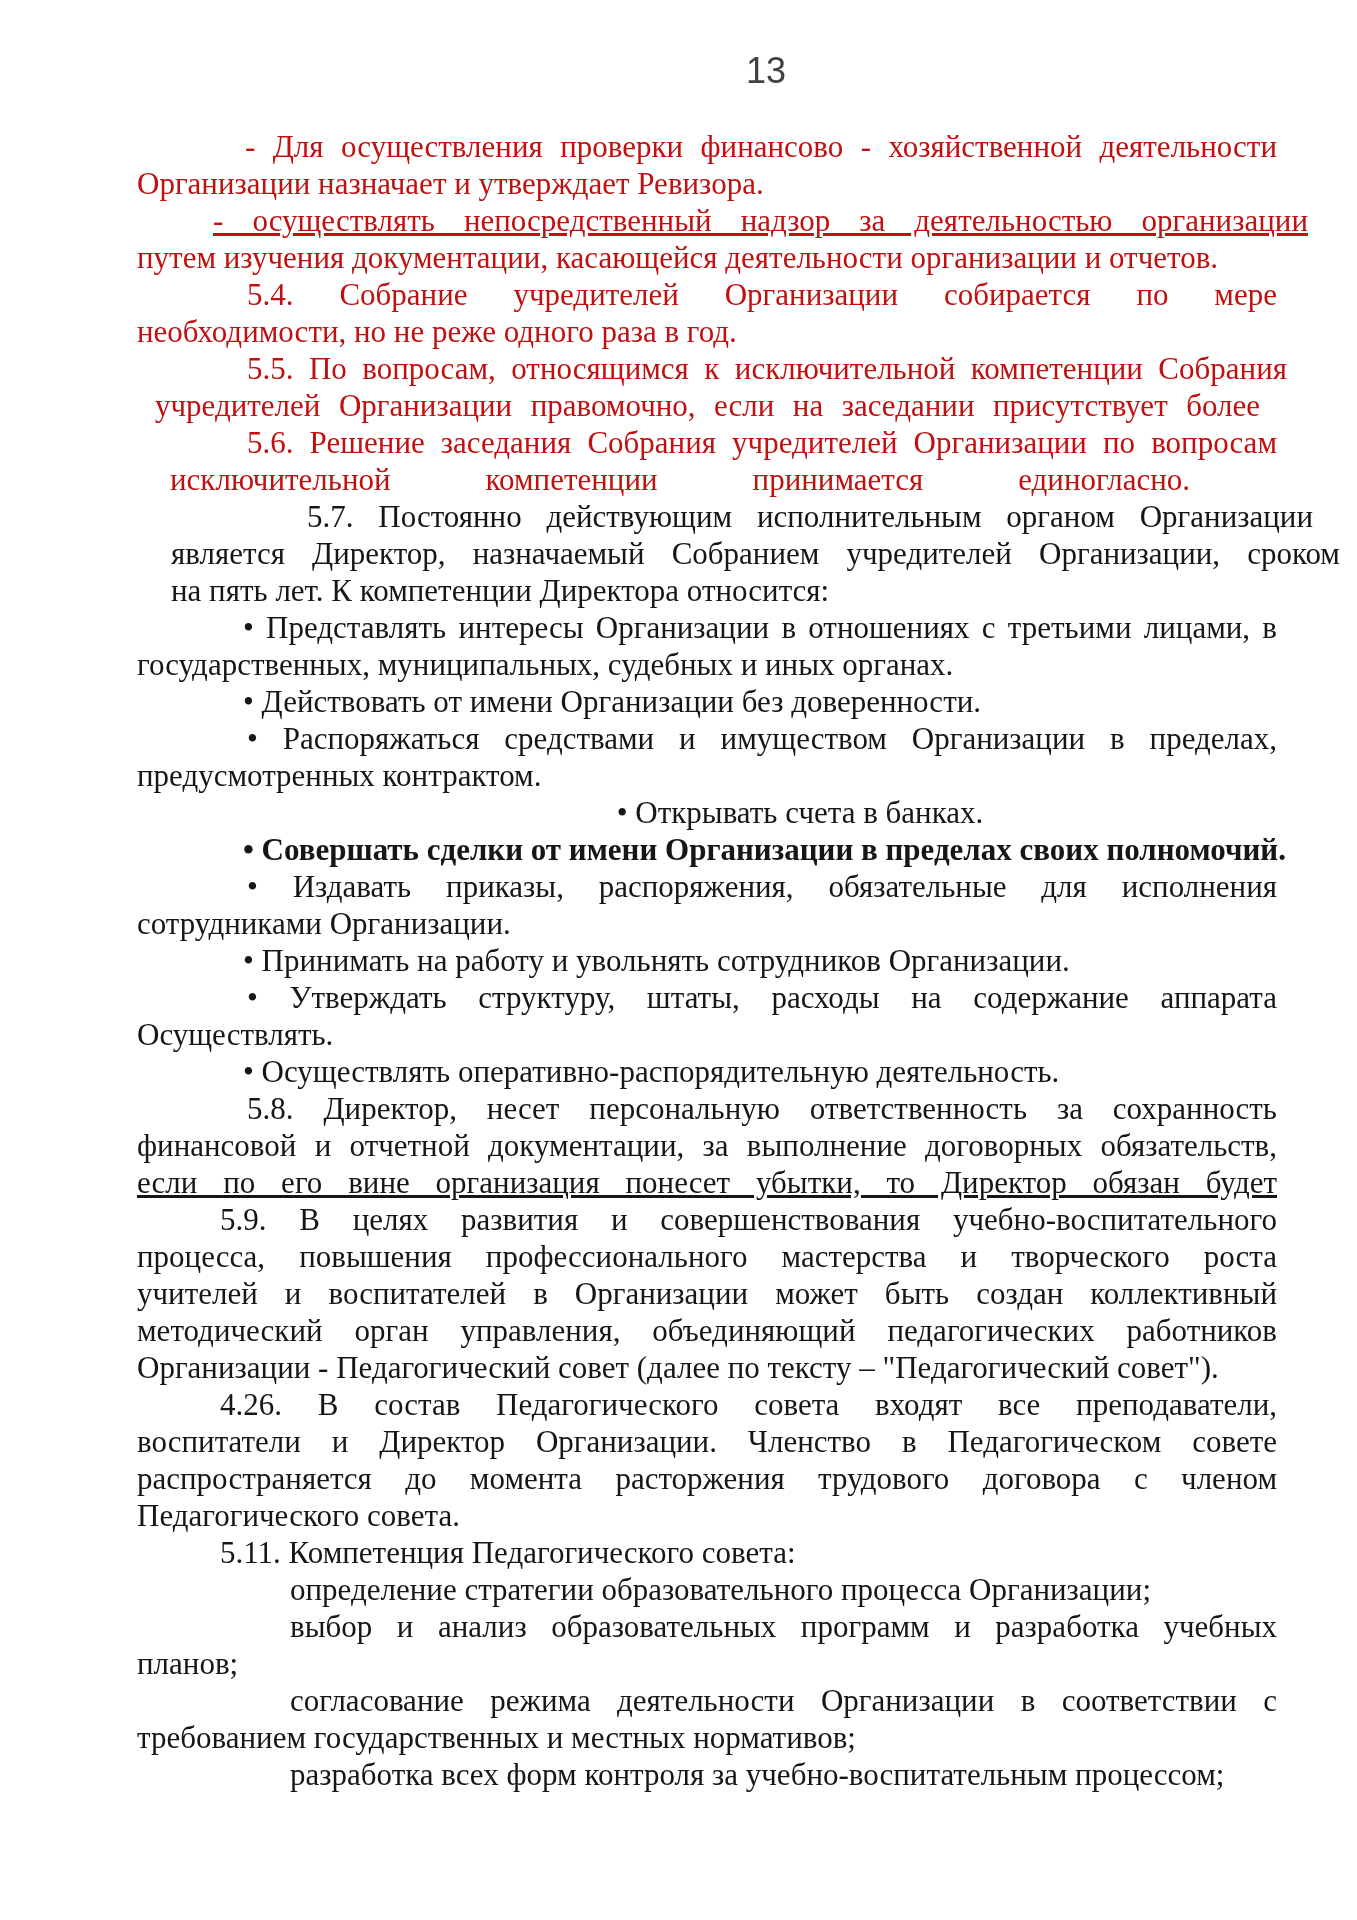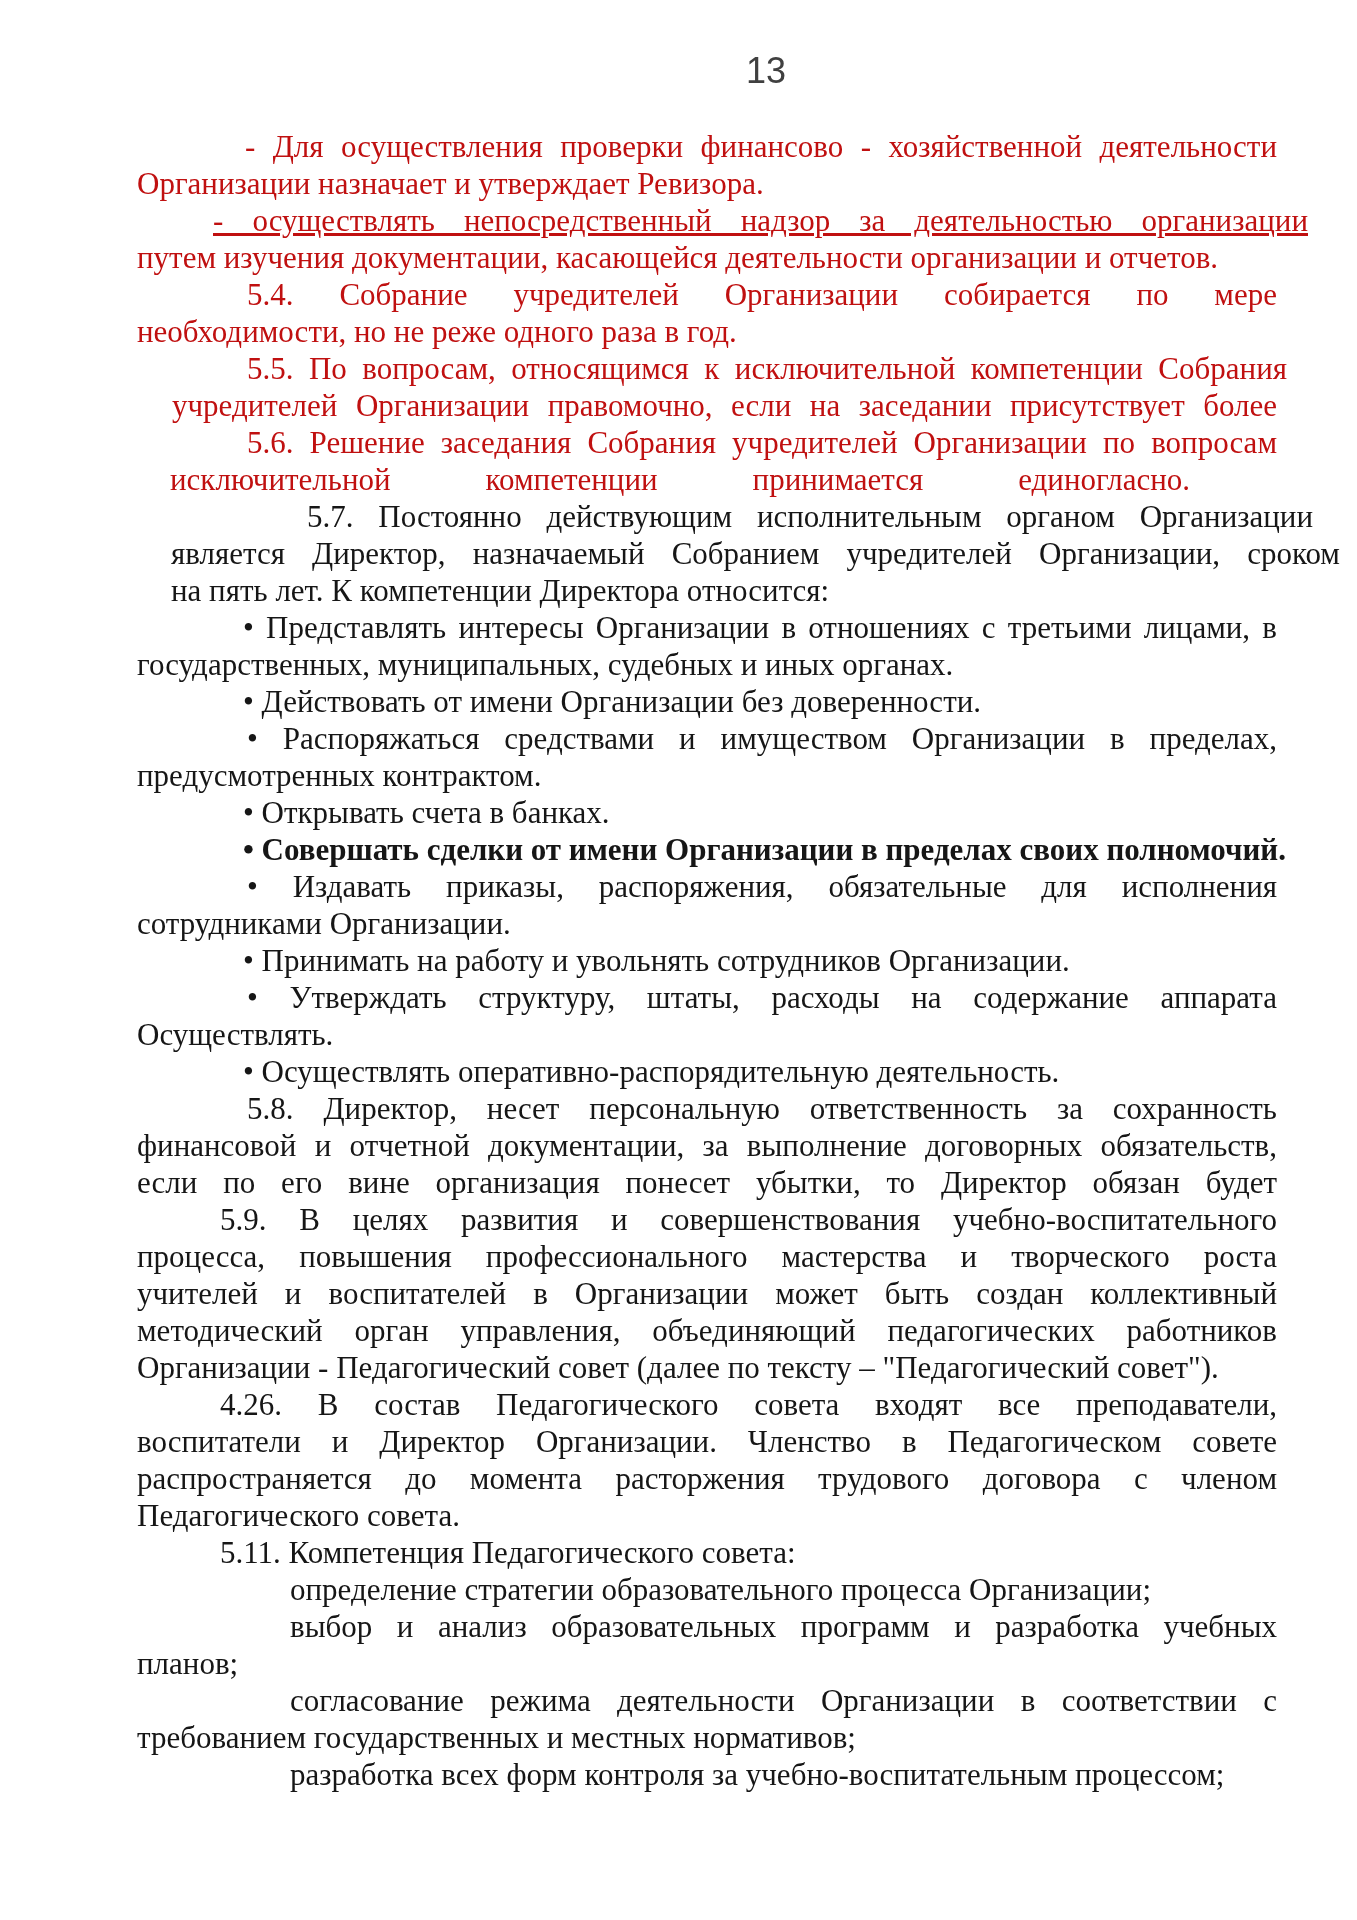--- a/index.html
+++ b/index.html
@@ -59,21 +59,21 @@
       <div class="para red">
         <div class="line stretch" style="margin-left: 76px; width: 1095px; text-decoration: underline;">- осуществлять непосредственный надзор за деятельностью организации</div>
         <div class="line">путем изучения документации, касающейся деятельности организации и отчетов.</div>
       </div>
       <div class="para red">
         <div class="line stretch" style="margin-left: 110px; width: 1030px;">5.4. Собрание учредителей Организации собирается по мере</div>
         <div class="line">необходимости, но не реже одного раза в год.</div>
       </div>
       <div class="para red">
         <div class="line stretch" style="margin-left: 110px; width: 1040px;">5.5. По вопросам, относящимся к исключительной компетенции Собрания</div>
-        <div class="line stretch" style="margin-left: 35px; width: 1105px;">учредителей Организации правомочно, если на заседании присутствует более</div>
+        <div class="line stretch" style="margin-left: 18px; width: 1105px;">учредителей Организации правомочно, если на заседании присутствует более</div>
       </div>
       <div class="para red">
         <div class="line stretch" style="margin-left: 110px; width: 1030px;">5.6. Решение заседания Собрания учредителей Организации по вопросам</div>
         <div class="line stretch" style="margin-left: 33px; width: 1020px;">исключительной компетенции принимается единогласно.</div>
       </div>
       <div class="para black">
         <div class="line stretch" style="margin-left: 170px; width: 1006px;">5.7. Постоянно действующим исполнительным органом Организации</div>
         <div class="line stretch" style="margin-left: 34px; width: 1169px;">является Директор, назначаемый Собранием учредителей Организации, сроком</div>
         <div class="line" style="margin-left: 34px;">на пять лет. К компетенции Директора относится:</div>
       </div>
@@ -82,21 +82,21 @@
         <div class="line">государственных, муниципальных, судебных и иных органах.</div>
       </div>
       <div class="para black">
         <div class="line" style="margin-left: 106px;">• Действовать от имени Организации без доверенности.</div>
       </div>
       <div class="para black">
         <div class="line stretch" style="margin-left: 110px; width: 1030px;">• Распоряжаться средствами и имуществом Организации в пределах,</div>
         <div class="line">предусмотренных контрактом.</div>
       </div>
       <div class="para black">
-        <div class="line" style="margin-left: 106px;">• Открывать счета в банках.</div>
+        <div class="line" style="margin-left: 106px; text-align: center;">• Открывать счета в банках.</div>
       </div>
       <div class="para black">
         <div class="line" style="margin-left: 106px; font-weight: bold;">• Совершать сделки от имени Организации в пределах своих полномочий.</div>
       </div>
       <div class="para black">
         <div class="line stretch" style="margin-left: 110px; width: 1030px;">• Издавать приказы,  распоряжения, обязательные для исполнения</div>
         <div class="line">сотрудниками Организации.</div>
       </div>
       <div class="para black">
         <div class="line" style="margin-left: 106px;">• Принимать на работу и увольнять сотрудников Организации.</div>
@@ -104,21 +104,21 @@
       <div class="para black">
         <div class="line stretch" style="margin-left: 110px; width: 1030px;">• Утверждать структуру, штаты, расходы на содержание аппарата</div>
         <div class="line">Осуществлять.</div>
       </div>
       <div class="para black">
         <div class="line" style="margin-left: 106px;">• Осуществлять оперативно-распорядительную деятельность.</div>
       </div>
       <div class="para black">
         <div class="line stretch" style="margin-left: 110px; width: 1030px;">5.8. Директор, несет персональную ответственность за сохранность</div>
         <div class="line stretch" style="width: 1140px;">финансовой и отчетной документации, за выполнение договорных обязательств,</div>
-        <div class="line stretch" style="width: 1140px;">если по его вине  организация понесет убытки, то Директор обязан будет</div>
+        <div class="line stretch" style="width: 1140px; text-decoration: underline;">если по его вине  организация понесет убытки, то Директор обязан будет</div>
       </div>
       <div class="para black">
         <div class="line stretch" style="margin-left: 83px; width: 1057px;">5.9. В целях развития и совершенствования учебно-воспитательного</div>
         <div class="line stretch" style="width: 1140px;">процесса, повышения профессионального мастерства и творческого роста</div>
         <div class="line stretch" style="width: 1140px;">учителей и воспитателей в Организации может быть создан коллективный</div>
         <div class="line stretch" style="width: 1140px;">методический орган управления, объединяющий педагогических работников</div>
         <div class="line">Организации - Педагогический совет (далее по тексту – "Педагогический совет").</div>
       </div>
       <div class="para black">
         <div class="line stretch" style="margin-left: 83px; width: 1057px;">4.26. В состав Педагогического совета входят все преподаватели,</div>

